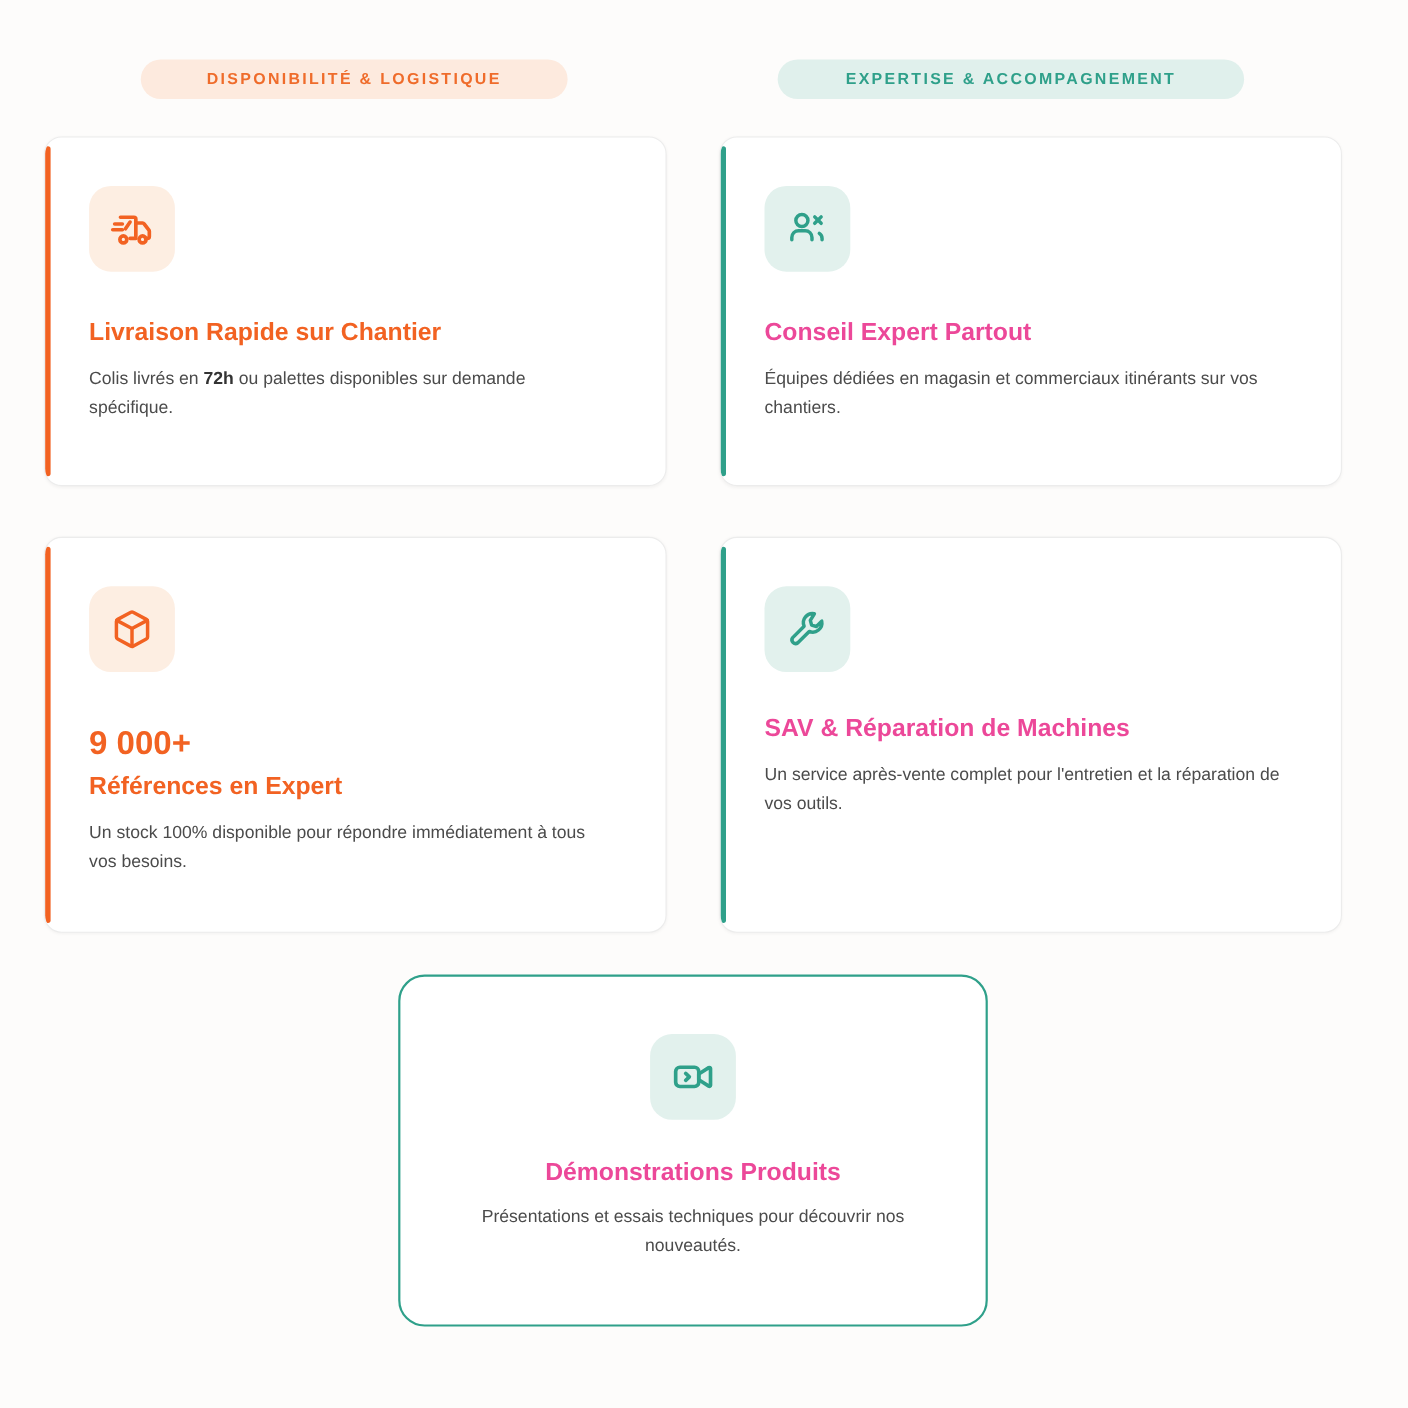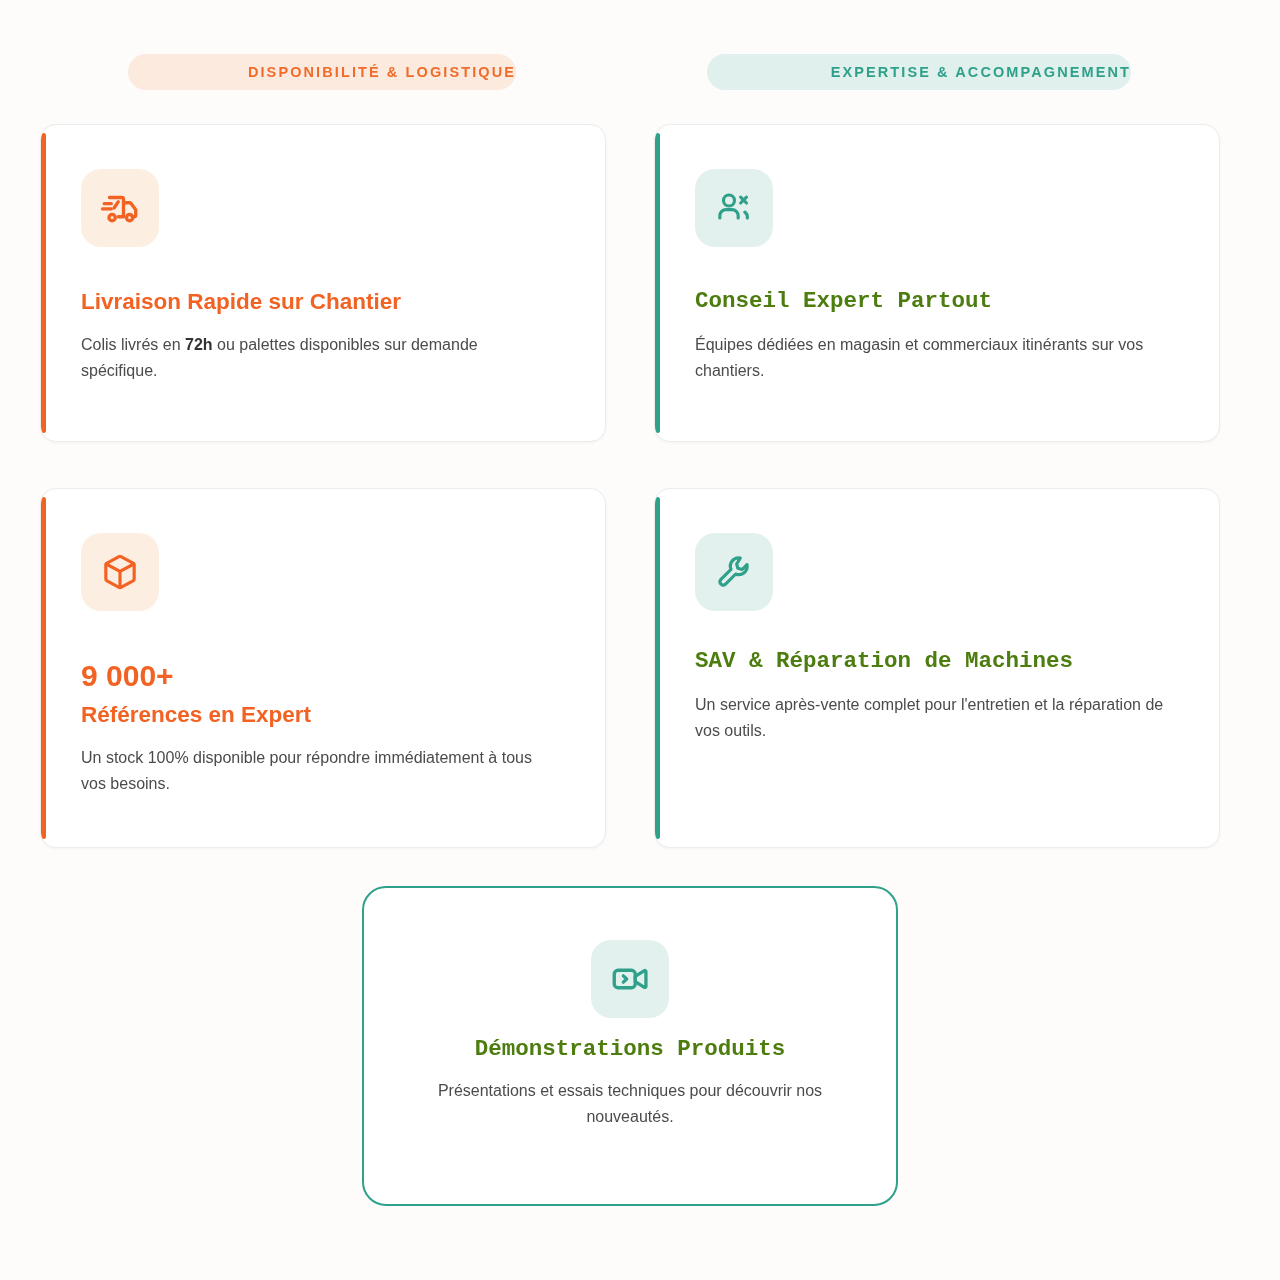--- a/index.html
+++ b/index.html
@@ -28,21 +28,21 @@
     width: 1280px;
     height: 36px;
   }
 
   .badge {
     position: absolute;
     height: 36px;
     border-radius: 18px;
     display: flex;
     align-items: center;
-    justify-content: flex-end;
+    justify-content: center;
     font-size: 14.5px;
     font-weight: bold;
     letter-spacing: 2.1px;
   }
 
   .badge-left {
     left: 128px;
     width: 388px;
     background: #fdeade;
     color: #ef6c2b;
@@ -100,21 +100,21 @@
   .tile-orange { background: #fdeee2; }
   .tile-teal   { background: #e2f1ed; }
 
   .card-title {
     margin-top: 41px;
     font-size: 22.5px;
     font-weight: bold;
     line-height: 1.2;
   }
   .title-orange { color: #f26222; }
-  .title-teal   { color: #4d7c0f; font-family: Liberation Mono, monospace; }
+  .title-teal   { color: #ec4899; }
 
   .card-desc {
     margin-top: 17px;
     font-size: 16px;
     line-height: 1.62;
     color: #4b4b4b;
     max-width: 470px;
   }
   .card-desc b { font-weight: bold; color: #333333; }
 
@@ -146,21 +146,21 @@
     background: #ffffff;
     border: 2.5px solid #2fa08a;
     border-radius: 24px;
     display: flex;
     flex-direction: column;
     align-items: center;
     padding-top: 52px;
   }
 
   .card-bottom .card-title {
-    margin-top: 18px;
+    margin-top: 34px;
     text-align: right;
   }
 
   .card-bottom .card-desc {
     margin-top: 15px;
     text-align: center;
     max-width: 420px;
   }
 
   svg { display: block; }

